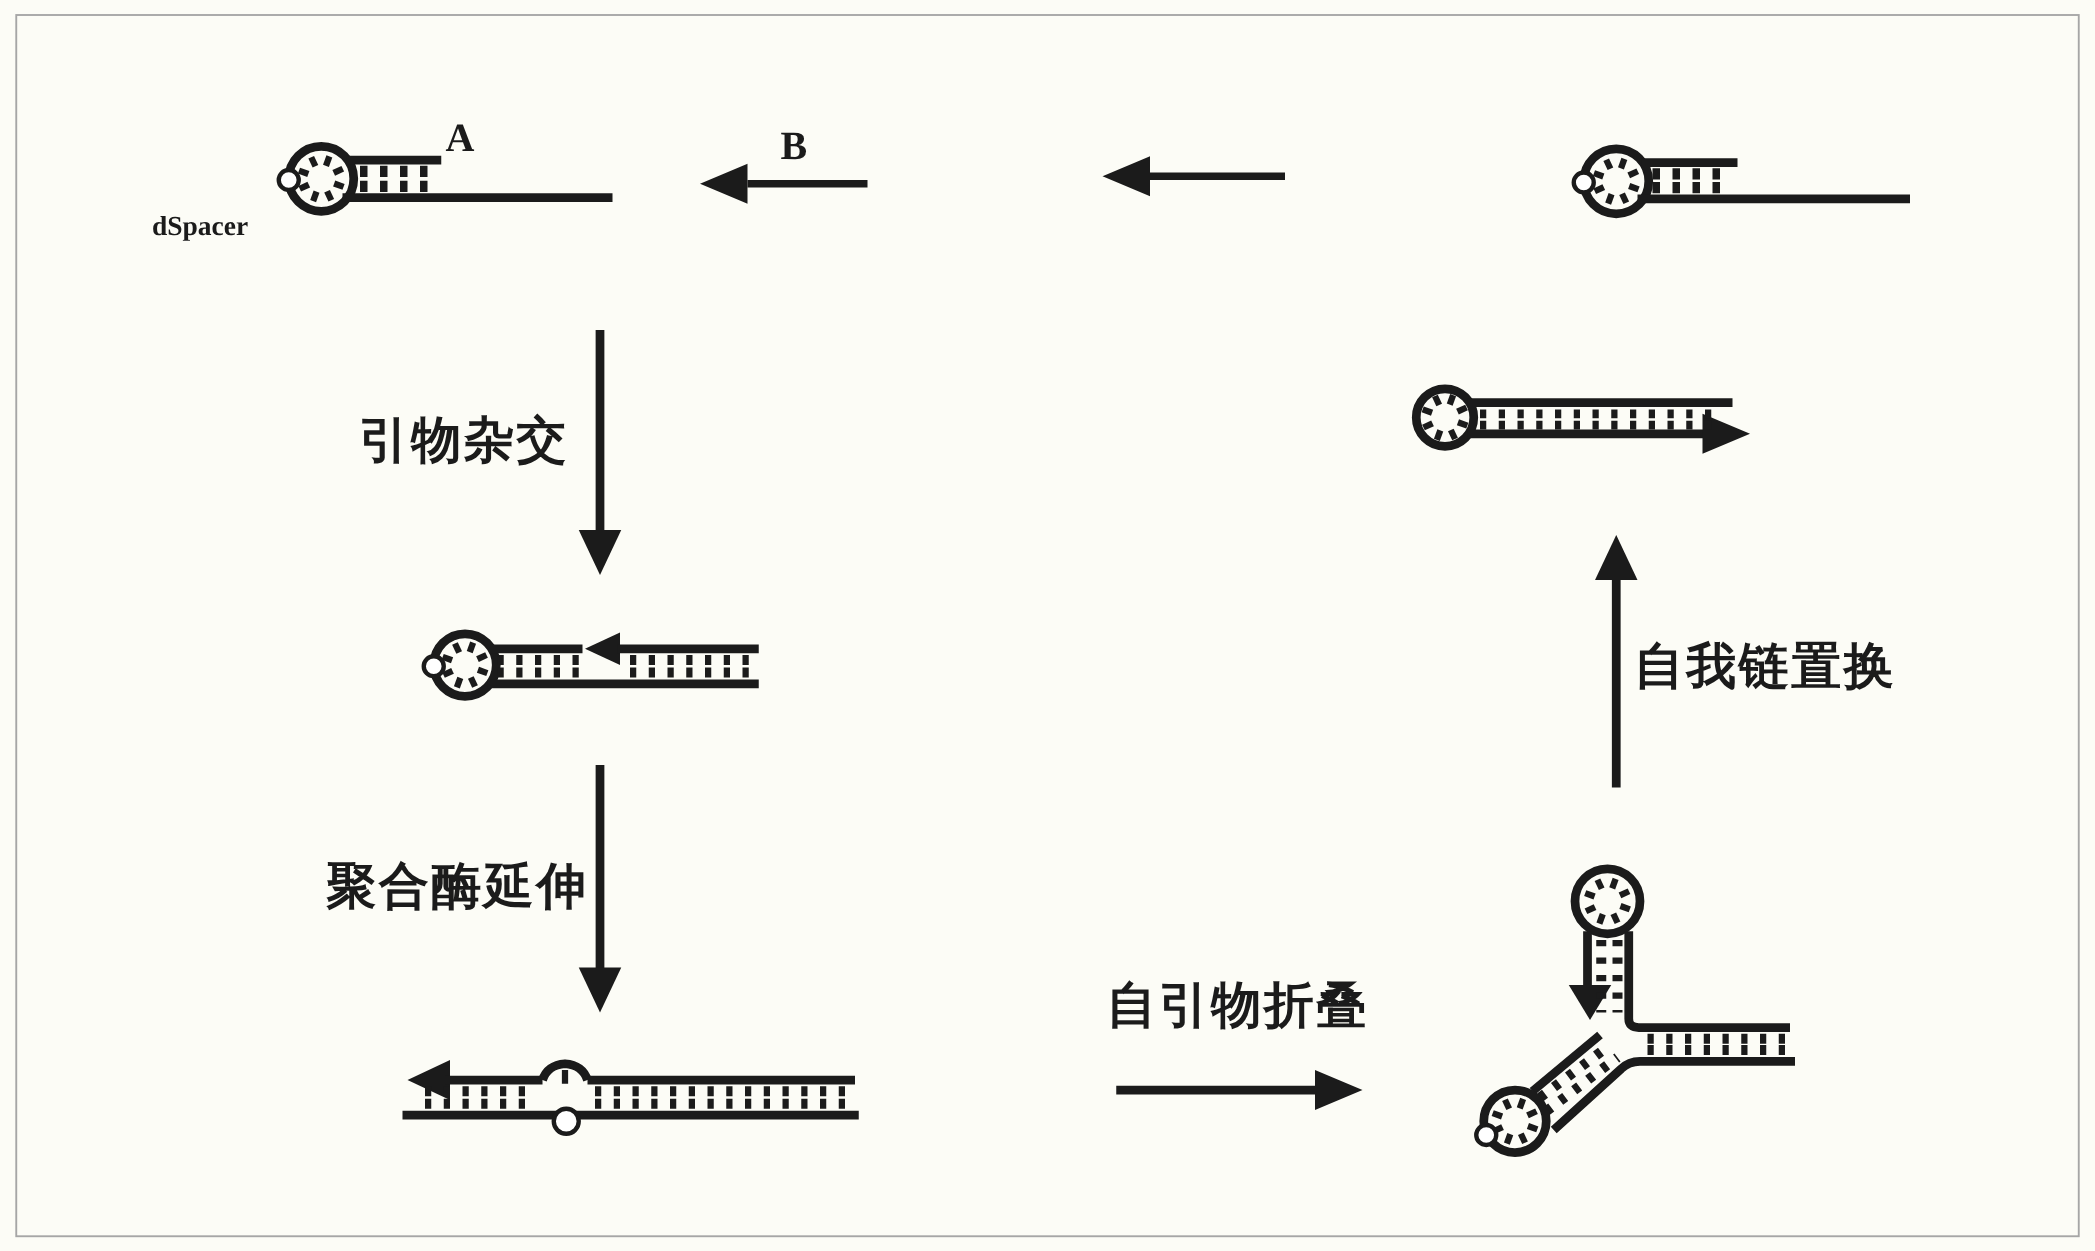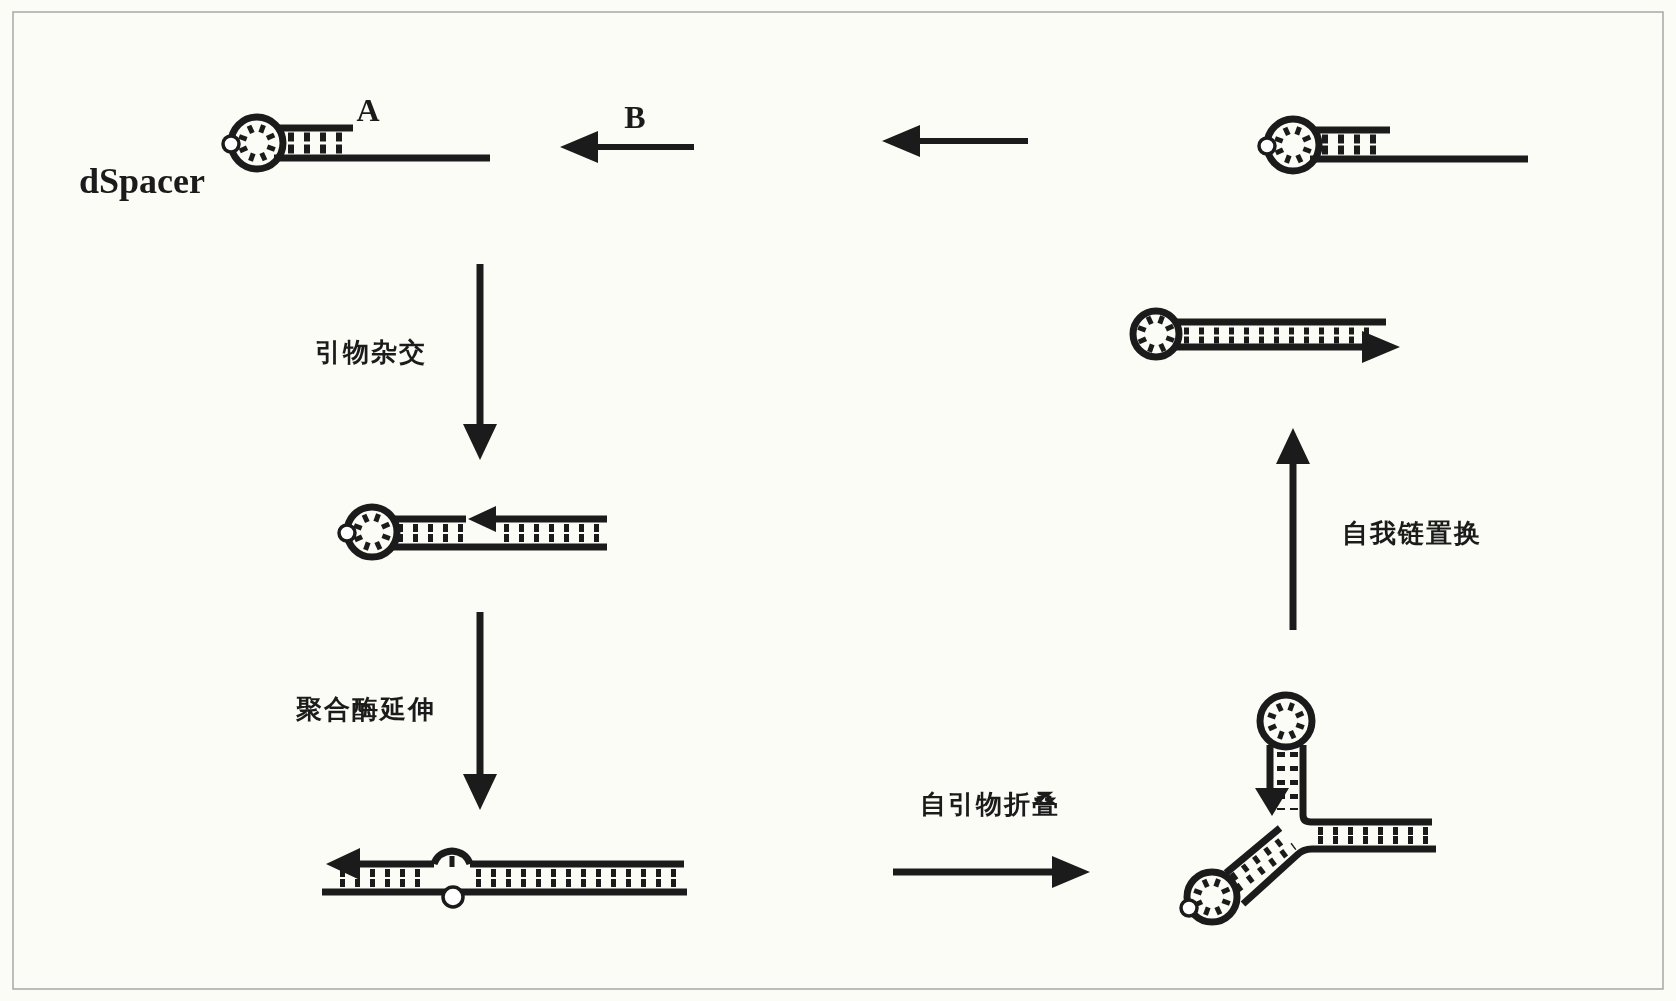--- a/index.html
+++ b/index.html
@@ -14,21 +14,21 @@
   .lbl{
     position:absolute;
     transform:translate(-50%,-50%);
     color:#1b1b1b;
     white-space:nowrap;
     user-select:none;
   }
   .lbl.cjk{
     font-family:"DejaVu Sans","Liberation Sans",sans-serif;
     font-weight:bold;
-    font-size:26px;
+    font-size:40px;
     letter-spacing:2px;
   }
   .lbl.serif{
     font-family:"Liberation Serif","DejaVu Serif",serif;
     font-weight:bold;
     font-size:32px;
   }
 </style>
 </head>
 <body>
@@ -162,21 +162,21 @@
       <circle cx="1156" cy="334" r="23" stroke-width="7"></circle>
       <use href="#ticks" transform="translate(1156,334)"></use>
       <line x1="1174" y1="322" x2="1386" y2="322" stroke-width="7"></line>
       <line x1="1174" y1="347" x2="1364" y2="347" stroke-width="7"></line>
       <polygon points="1400,347 1362,331 1362,363" fill="#1b1b1b" stroke="none"></polygon>
       <line x1="1184" y1="331" x2="1378" y2="331" stroke-width="7" stroke-dasharray="5 10"></line>
       <line x1="1184" y1="340" x2="1378" y2="340" stroke-width="7" stroke-dasharray="5 10"></line>
     </g>
   </svg>
 
-  <div class="lbl serif" style="left:142px;top:181px;font-size:36px;">dSpacer</div>
+  <div class="lbl serif" style="left:160px;top:181px;font-size:22px;">dSpacer</div>
 
   <div class="lbl serif" style="left:368px;top:110px;">A</div>
 
   <div class="lbl serif" style="left:635px;top:117px;">B</div>
 
   <div class="lbl cjk" style="left:371px;top:352px;">引物杂交</div>
 
   <div class="lbl cjk" style="left:366px;top:709px;text-align:right;">聚合酶延伸</div>
 
   <div class="lbl cjk" style="left:1412px;top:533px;">自我链置换</div>

